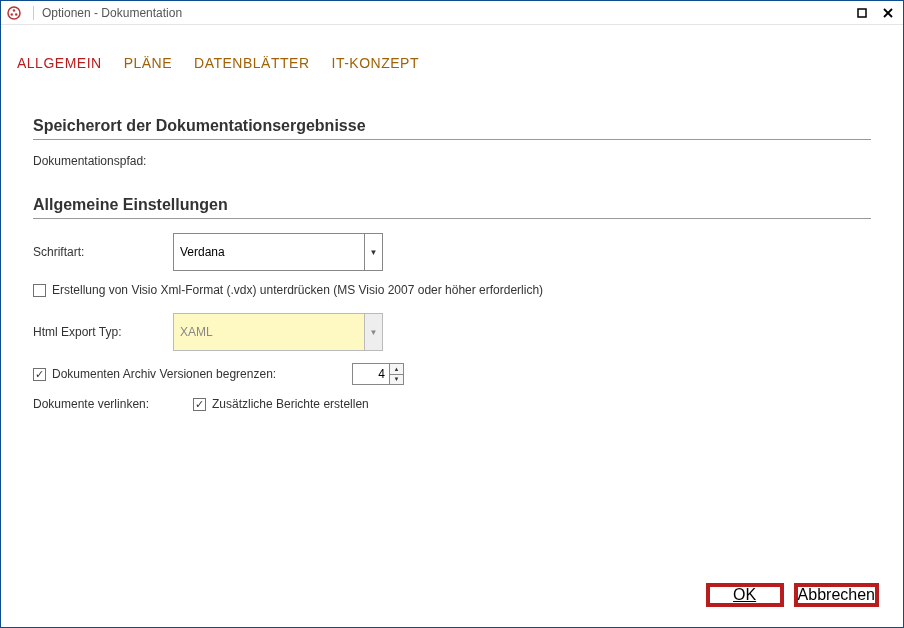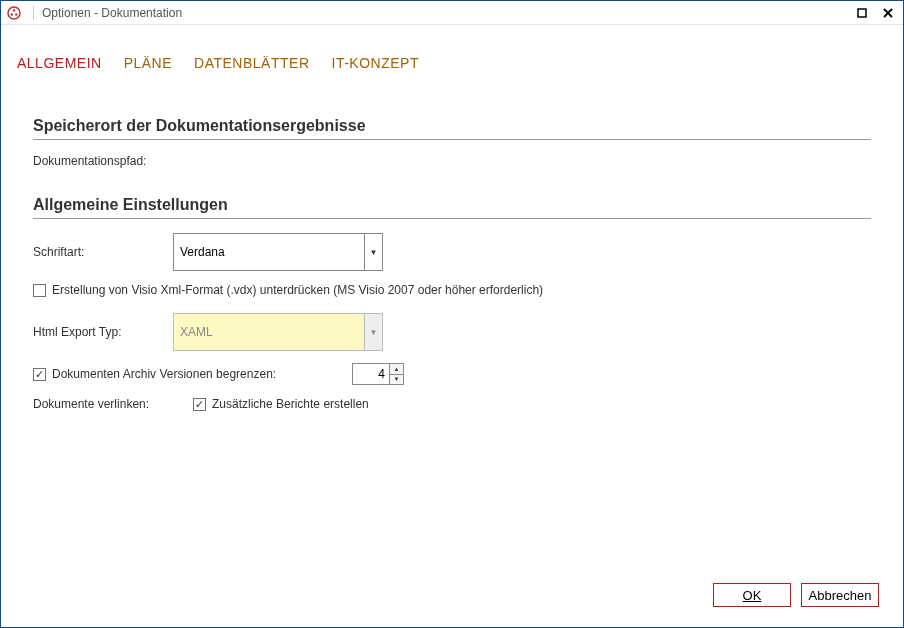--- a/index.html
+++ b/index.html
@@ -216,24 +216,24 @@
     .spinner-btn:first-child { border-bottom: 1px solid #888; }
     .footer {
       padding: 10px 24px 20px 0;
       display: flex;
       justify-content: flex-end;
       gap: 10px;
     }
     .btn {
       min-width: 78px;
       height: 24px;
-      border: 1px solid #b91c1c;
+      border: 4px solid #b91c1c;
       background: #fff;
       font-family: inherit;
-      font-size: 13px;
+      font-size: 16px;
       cursor: pointer;
       display: flex;
       align-items: center;
       justify-content: center;
     }
     .btn .underline {
       text-decoration: underline;
     }
     .inline-group {
       display: flex;

